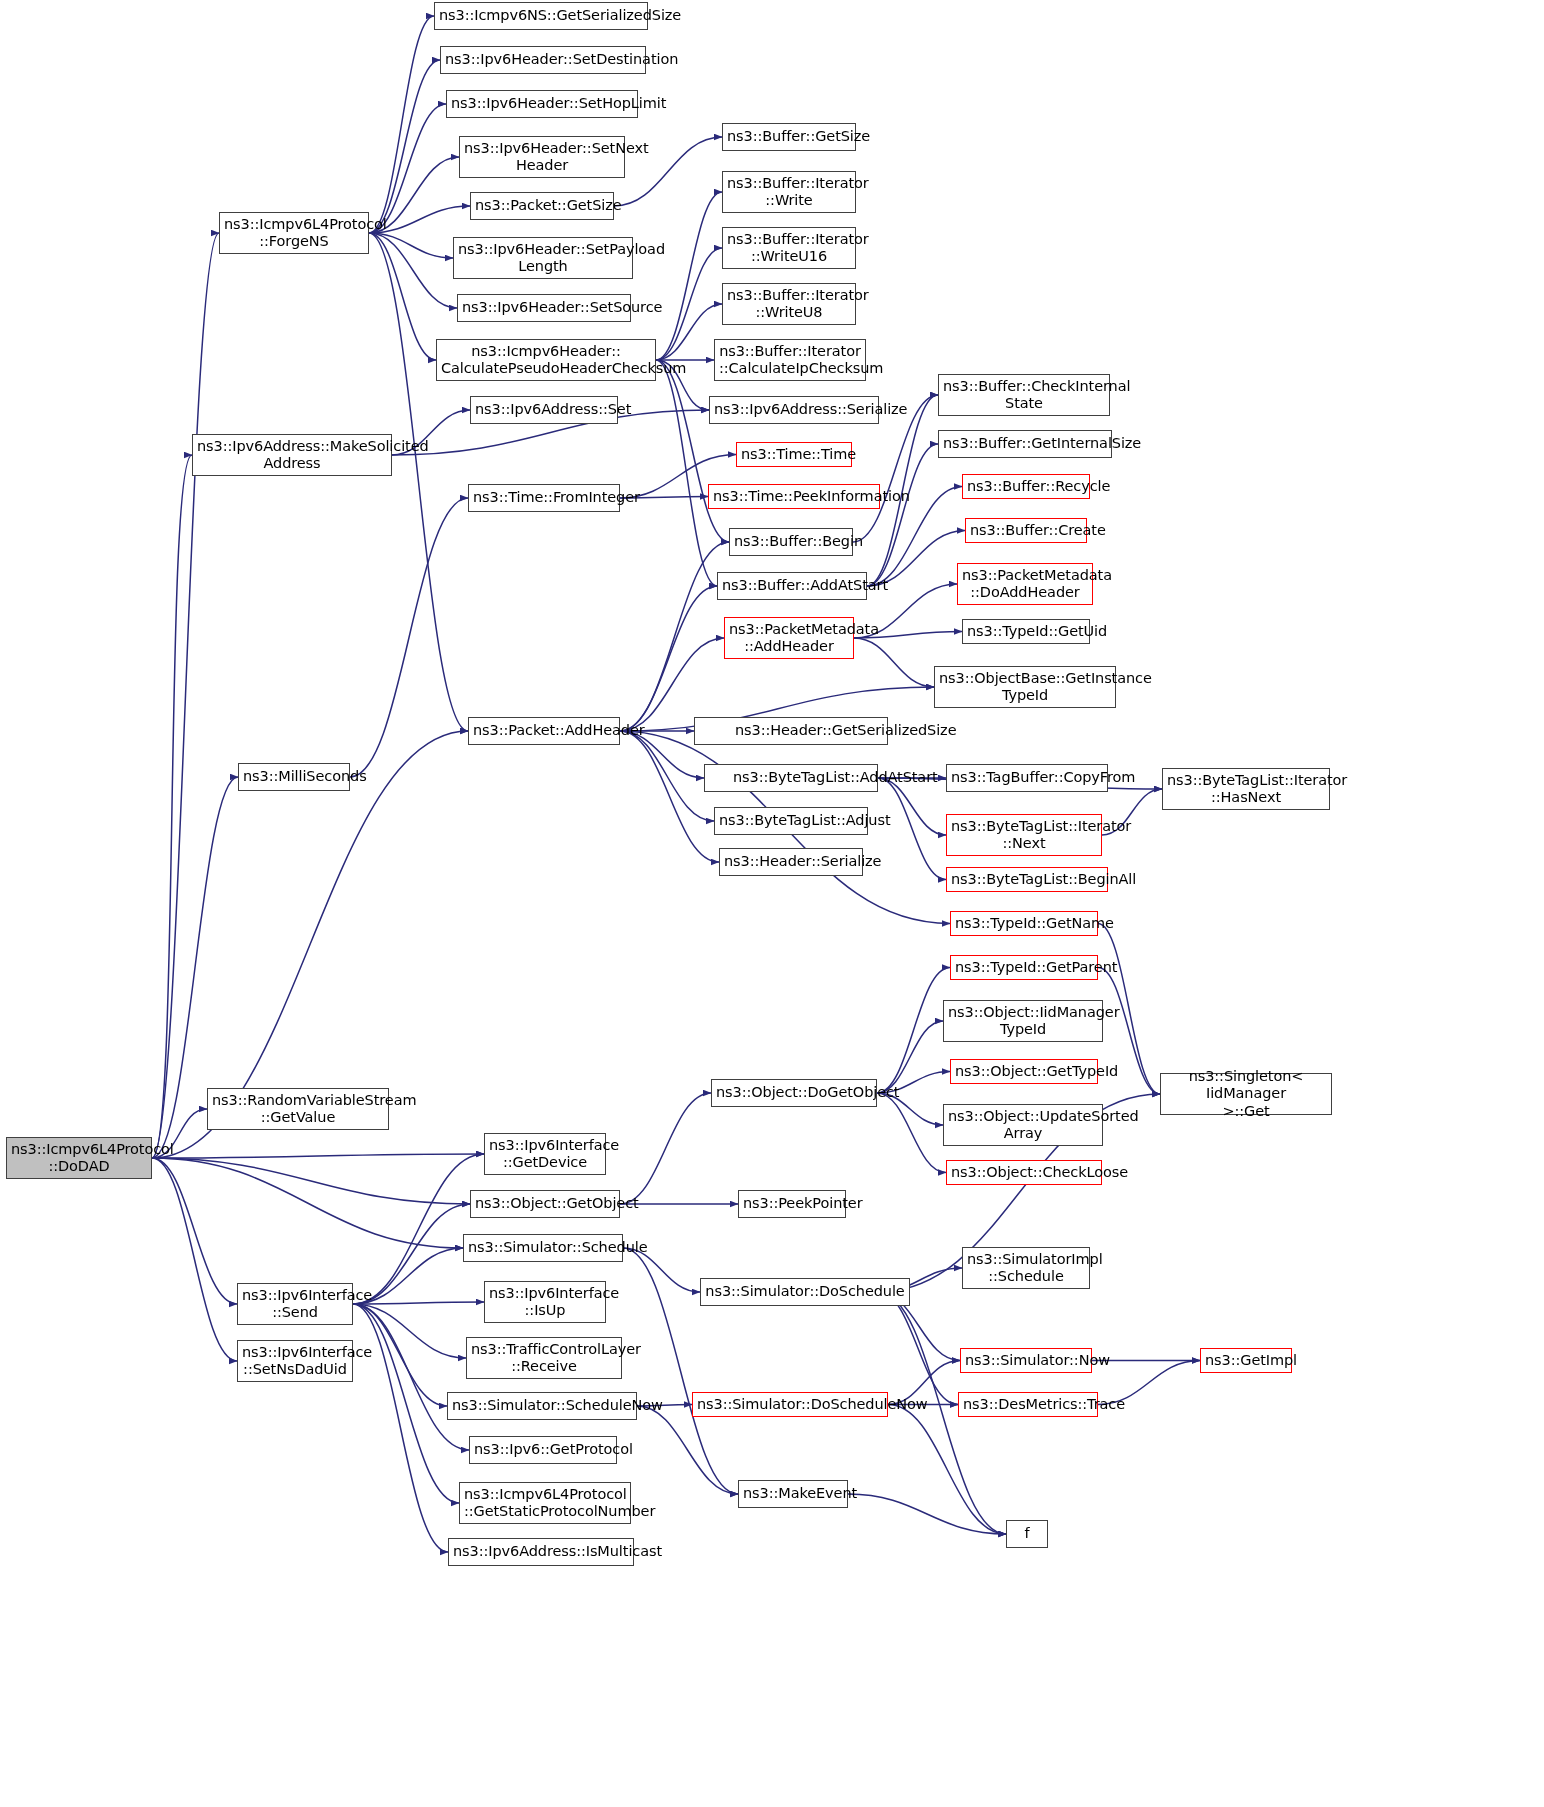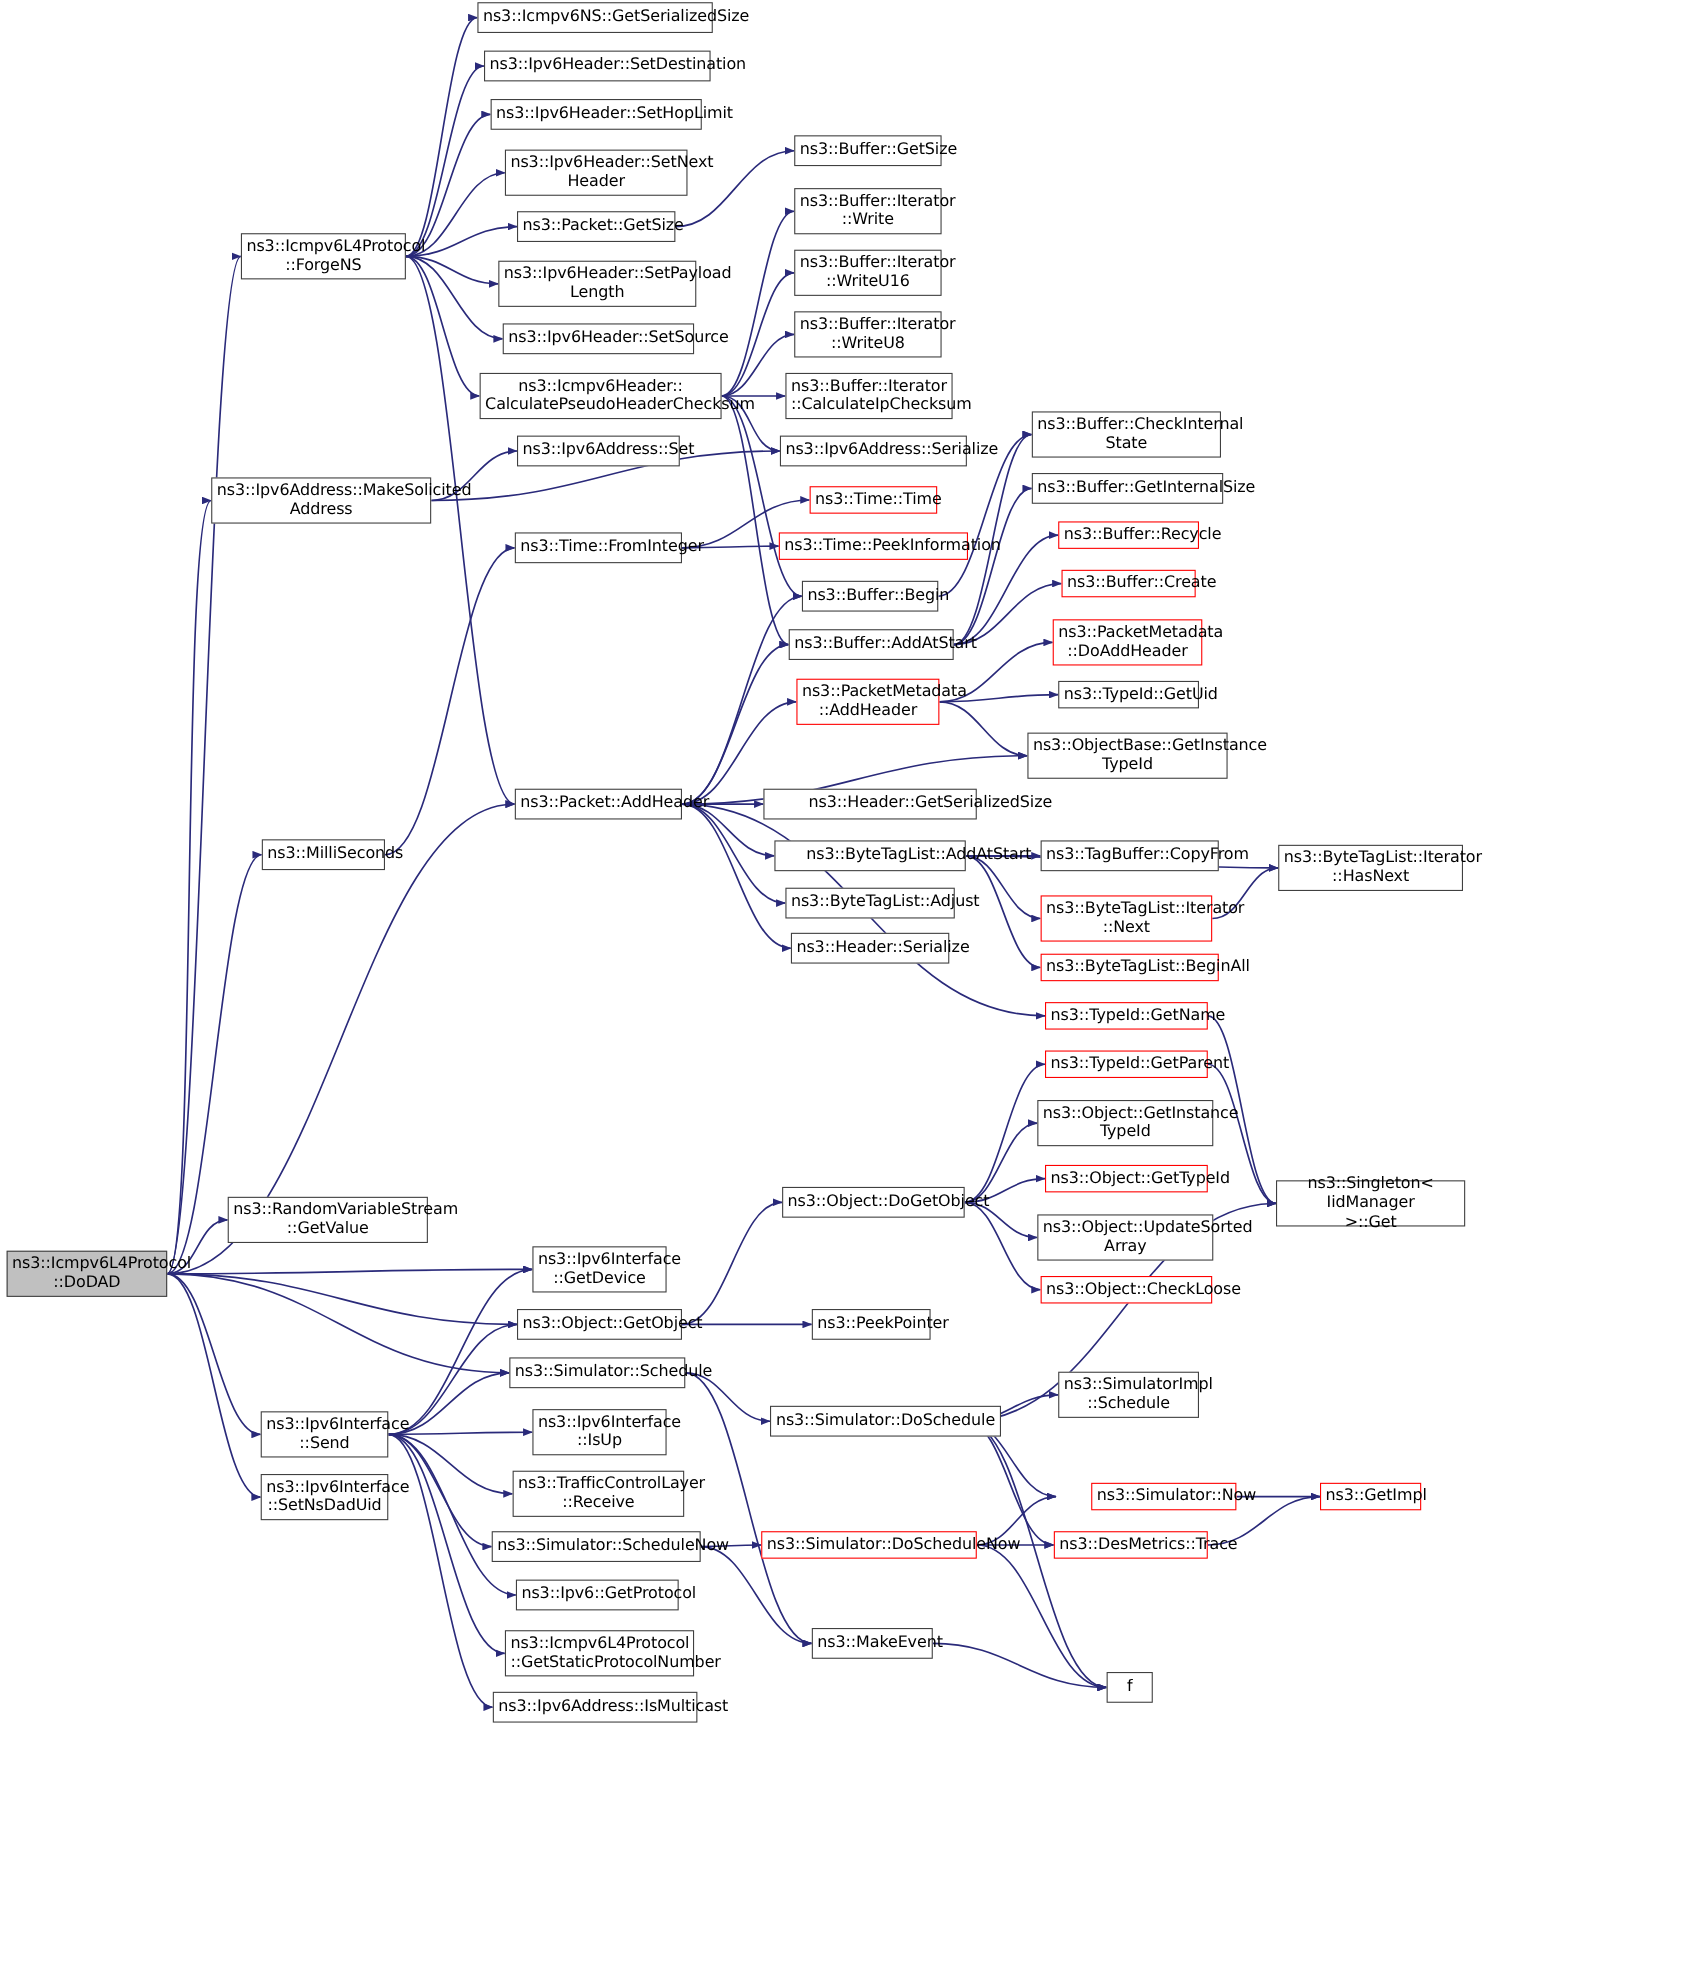--- a/index.html
+++ b/index.html
@@ -189,21 +189,21 @@
       <div class="node" style="left: 934px; top: 666px; width: 182px; height: 42px;"><span>ns3::ObjectBase::GetInstance
 TypeId</span></div>
       <div class="node" style="left: 946px; top: 764px; width: 162px; height: 28px;"><span>ns3::TagBuffer::CopyFrom</span></div>
       <div class="node red" style="left: 946px; top: 814px; width: 156px; height: 42px;"><span>ns3::ByteTagList::Iterator
 ::Next</span></div>
       <div class="node red" style="left: 946px; top: 867px; width: 162px; height: 25px;"><span>ns3::ByteTagList::BeginAll</span></div>
       <div class="node" style="left: 1162px; top: 768px; width: 168px; height: 42px;"><span>ns3::ByteTagList::Iterator
 ::HasNext</span></div>
       <div class="node red" style="left: 950px; top: 911px; width: 148px; height: 25px;"><span>ns3::TypeId::GetName</span></div>
       <div class="node red" style="left: 950px; top: 955px; width: 148px; height: 25px;"><span>ns3::TypeId::GetParent</span></div>
-      <div class="node" style="left: 943px; top: 1000px; width: 160px; height: 42px;"><span>ns3::Object::GetInstance
+      <div class="node" style="left: 943px; top: 1000px; width: 160px; height: 42px;"><span>ns3::Object::IidManager
 TypeId</span></div>
       <div class="node red" style="left: 950px; top: 1059px; width: 148px; height: 25px;"><span>ns3::Object::GetTypeId</span></div>
       <div class="node" style="left: 943px; top: 1104px; width: 160px; height: 42px;"><span>ns3::Object::UpdateSorted
 Array</span></div>
       <div class="node red" style="left: 946px; top: 1160px; width: 156px; height: 25px;"><span>ns3::Object::CheckLoose</span></div>
       <div class="node" style="left: 1160px; top: 1073px; width: 172px; height: 42px;"><span>ns3::Singleton&lt; IidManager
 &gt;::Get</span></div>
       <div class="node" style="left: 711px; top: 1079px; width: 166px; height: 28px;"><span>ns3::Object::DoGetObject</span></div>
       <div class="node" style="left: 207px; top: 1088px; width: 182px; height: 42px;"><span>ns3::RandomVariableStream
 ::GetValue</span></div>
@@ -223,21 +223,21 @@
       <div class="node" style="left: 237px; top: 1340px; width: 116px; height: 42px;"><span>ns3::Ipv6Interface
 ::SetNsDadUid</span></div>
       <div class="node" style="left: 447px; top: 1392px; width: 190px; height: 28px;"><span>ns3::Simulator::ScheduleNow</span></div>
       <div class="node" style="left: 469px; top: 1436px; width: 148px; height: 28px;"><span>ns3::Ipv6::GetProtocol</span></div>
       <div class="node" style="left: 459px; top: 1482px; width: 172px; height: 42px;"><span>ns3::Icmpv6L4Protocol
 ::GetStaticProtocolNumber</span></div>
       <div class="node" style="left: 448px; top: 1538px; width: 186px; height: 28px;"><span>ns3::Ipv6Address::IsMulticast</span></div>
       <div class="node" style="left: 700px; top: 1278px; width: 210px; height: 28px;"><span>ns3::Simulator::DoSchedule</span></div>
       <div class="node" style="left: 962px; top: 1247px; width: 128px; height: 42px;"><span>ns3::SimulatorImpl
 ::Schedule</span></div>
-      <div class="node red" style="left: 960px; top: 1348px; width: 132px; height: 25px; margin-left: 32px;"><span>ns3::Simulator::Now</span></div>
+      <div class="node red" style="left: 960px; top: 1348px; width: 132px; height: 25px;"><span>ns3::Simulator::Now</span></div>
       <div class="node red" style="left: 958px; top: 1392px; width: 140px; height: 25px;"><span>ns3::DesMetrics::Trace</span></div>
       <div class="node red" style="left: 692px; top: 1392px; width: 196px; height: 25px;"><span>ns3::Simulator::DoScheduleNow</span></div>
       <div class="node red" style="left: 1200px; top: 1348px; width: 92px; height: 25px;"><span>ns3::GetImpl</span></div>
       <div class="node" style="left: 738px; top: 1480px; width: 110px; height: 28px;"><span>ns3::MakeEvent</span></div>
       <div class="node" style="left: 1006px; top: 1520px; width: 42px; height: 28px;"><span>f</span></div>
     </div>
 
 </div>
 
 </body></html>

